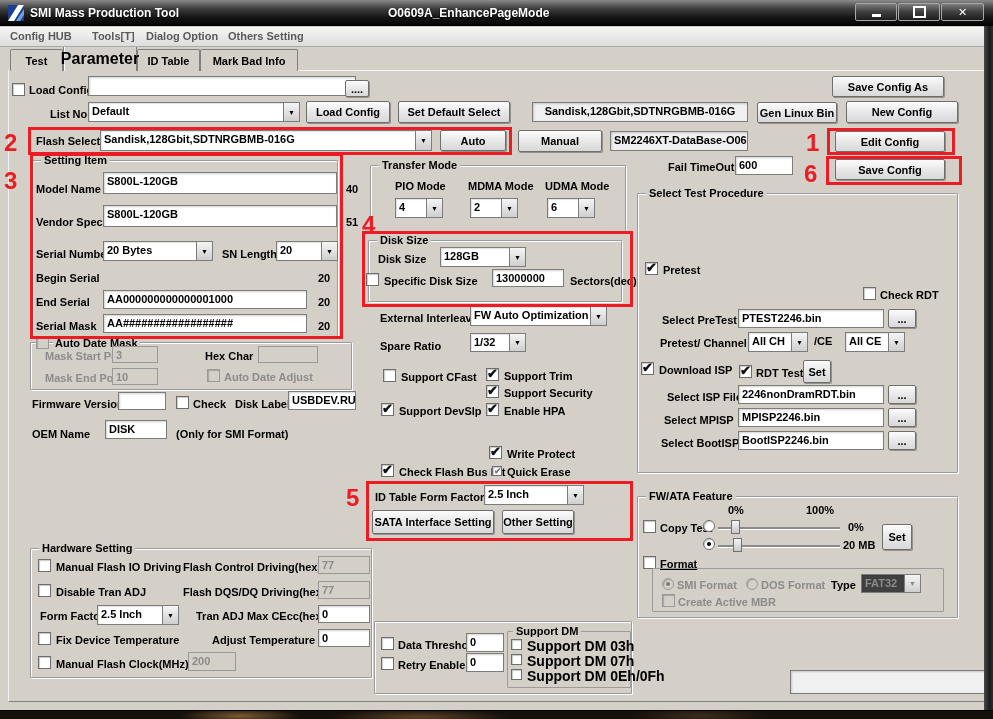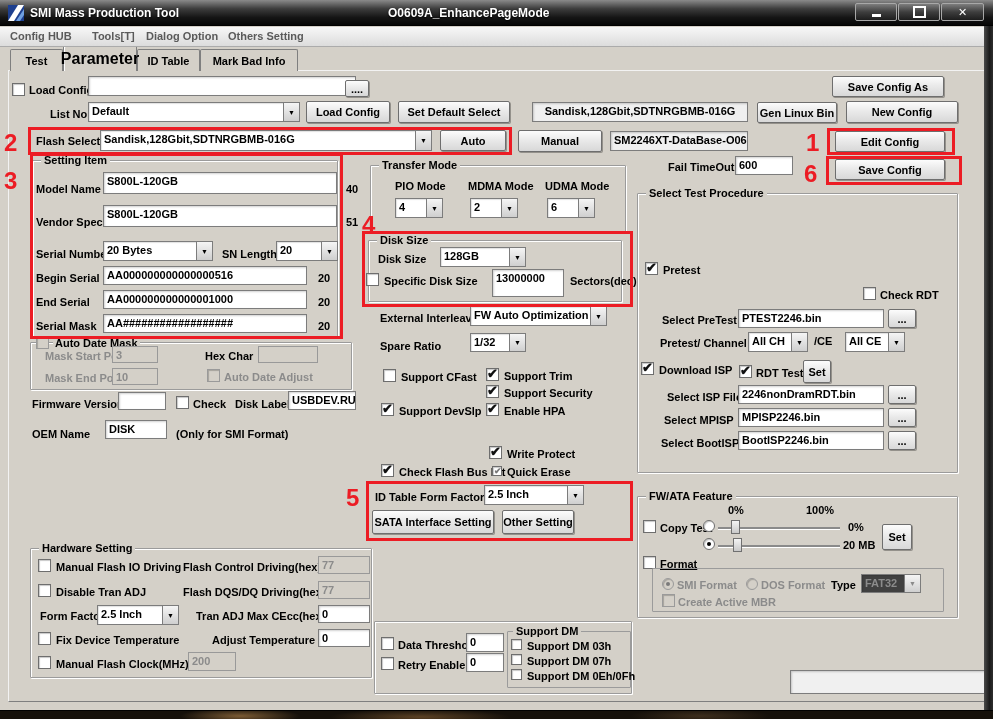--- a/index.html
+++ b/index.html
@@ -1,21 +1,21 @@
 <!DOCTYPE html>
 <html><head>
 <meta charset="utf-8">
 <style>
   *{margin:0;padding:0;box-sizing:border-box}
   html,body{width:993px;height:719px;overflow:hidden}
   body{font-family:"Liberation Sans",sans-serif;background:#d4d0c8;position:relative}
   #screen{position:absolute;left:0;top:0;width:993px;height:719px;background:#d4d0c8;overflow:hidden}
   .lbl{position:absolute;font:700 11px "Liberation Sans",sans-serif;color:#000;white-space:nowrap;line-height:13px}
   .lbl.dis{color:#8b8b8b}
-  .sm{font-size:11px}
+  .sm{font-size:14px}
   .inp{position:absolute;background:#fff;border:1px solid #7c7c7c;box-shadow:inset 1px 1px 2px rgba(0,0,0,.18);font:700 11px "Liberation Sans",sans-serif;padding:2px 3px;white-space:nowrap;overflow:hidden;line-height:13px}
   .inp.ro{background:#f0f0f0;text-align:center}
   .inp.dis{background:#d4d0c8;color:#8b8b8b;box-shadow:none;border-color:#999}
   .btn{position:absolute;background:linear-gradient(#fcfcfc,#eaeaea 45%,#d8d8d8);border:1px solid #6e6e6e;box-shadow:1px 1px 0 rgba(0,0,0,.3);font:700 11px "Liberation Sans",sans-serif;display:flex;align-items:center;justify-content:center;border-radius:2px;cursor:default;white-space:nowrap}
   .cmb{position:absolute;background:#fff;border:1px solid #7c7c7c;box-shadow:inset 1px 1px 1px rgba(0,0,0,.12);display:flex;align-items:stretch}
   .cmb .t{flex:1;font:700 11px "Liberation Sans",sans-serif;padding:2px 3px;overflow:hidden;white-space:nowrap;line-height:13px}
   .cmb .a{width:16px;border-left:1px solid #7c7c7c;background:linear-gradient(#f5f5f5,#cfcfcf);display:flex;align-items:center;justify-content:center}
   .cmb .a::after{content:"▼";font-size:7px;color:#000}
   .cmb.dis{background:#404040}.cmb.dis .t{color:#8b8b8b}.cmb.dis .a::after{color:#8b8b8b}
   .cb{position:absolute;width:13px;height:13px;background:#fff;border:1px solid #6e6e6e;box-shadow:inset 1px 1px 1px rgba(0,0,0,.22)}
@@ -126,21 +126,20 @@
   <div class="cmb" style="left:103px;top:241px;width:110px;height:20px">
       <span class="t">20 Bytes</span>
       <span class="a"></span>
     </div>
   <span class="lbl" style="left:222px;top:248px">SN Length</span>
   <div class="cmb" style="left:276px;top:241px;width:62px;height:20px">
       <span class="t">20</span>
       <span class="a"></span>
     </div>
   <span class="lbl" style="left:36px;top:272px">Begin Serial</span>
-  <div class="inp" style="left:103px;top:266px;width:204px;height:19px">AA000000000000000516</div>
   <span class="lbl" style="left:318px;top:272px">20</span>
   <span class="lbl" style="left:36px;top:296px">End Serial</span>
   <div class="inp" style="left:103px;top:290px;width:204px;height:19px">AA000000000000001000</div>
   <span class="lbl" style="left:318px;top:296px">20</span>
   <span class="lbl" style="left:36px;top:320px">Serial Mask</span>
   <div class="inp" style="left:103px;top:314px;width:204px;height:19px">AA##################</div>
   <span class="lbl" style="left:318px;top:320px">20</span>
 
   <div class="gb" style="left:30px;top:342px;width:322px;height:48px"></div>
   <div class="cb dis" style="left:36px;top:336px"></div>
@@ -186,21 +185,21 @@
   <div class="gb" style="left:368px;top:240px;width:254px;height:62px">
       <span class="cap">Disk Size</span>
     </div>
   <span class="lbl" style="left:378px;top:253px">Disk Size</span>
   <div class="cmb" style="left:440px;top:247px;width:86px;height:20px">
       <span class="t">128GB</span>
       <span class="a"></span>
     </div>
   <div class="cb" style="left:366px;top:273px"></div>
   <span class="lbl" style="left:384px;top:275px">Specific Disk Size</span>
-  <div class="inp" style="left:492px;top:269px;width:72px;height:28px">13000000</div>
+  <div class="inp" style="left:492px;top:269px;width:72px;height:18px">13000000</div>
   <span class="lbl" style="left:570px;top:275px">Sectors(dec)</span>
 
   <span class="lbl" style="left:380px;top:312px">External Interleave</span>
   <div class="cmb" style="left:470px;top:306px;width:137px;height:20px">
       <span class="t">FW Auto Optimization</span>
       <span class="a"></span>
     </div>
   <span class="lbl" style="left:380px;top:340px">Spare Ratio</span>
   <div class="cmb" style="left:470px;top:333px;width:56px;height:19px">
       <span class="t">1/32</span>

